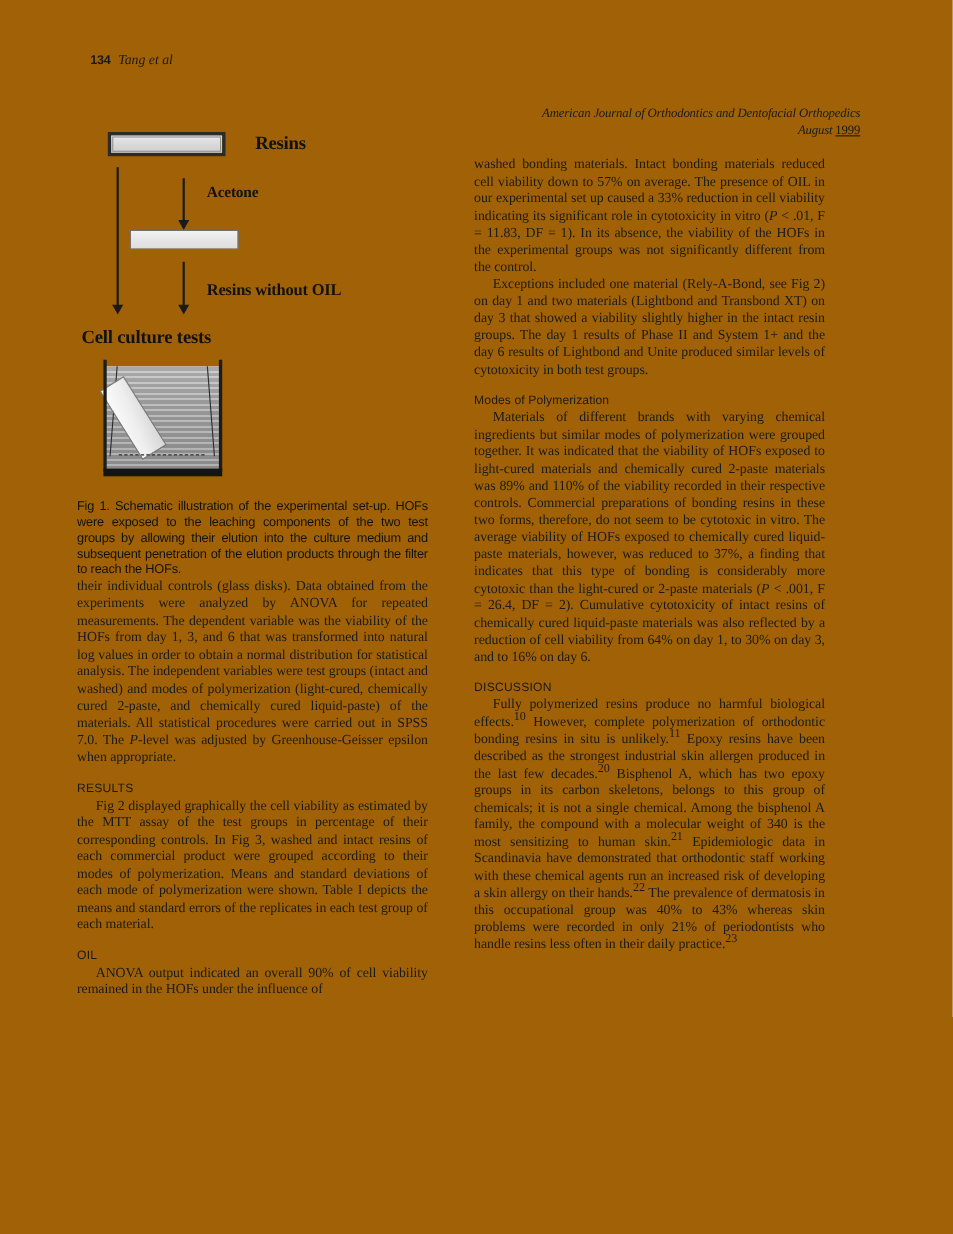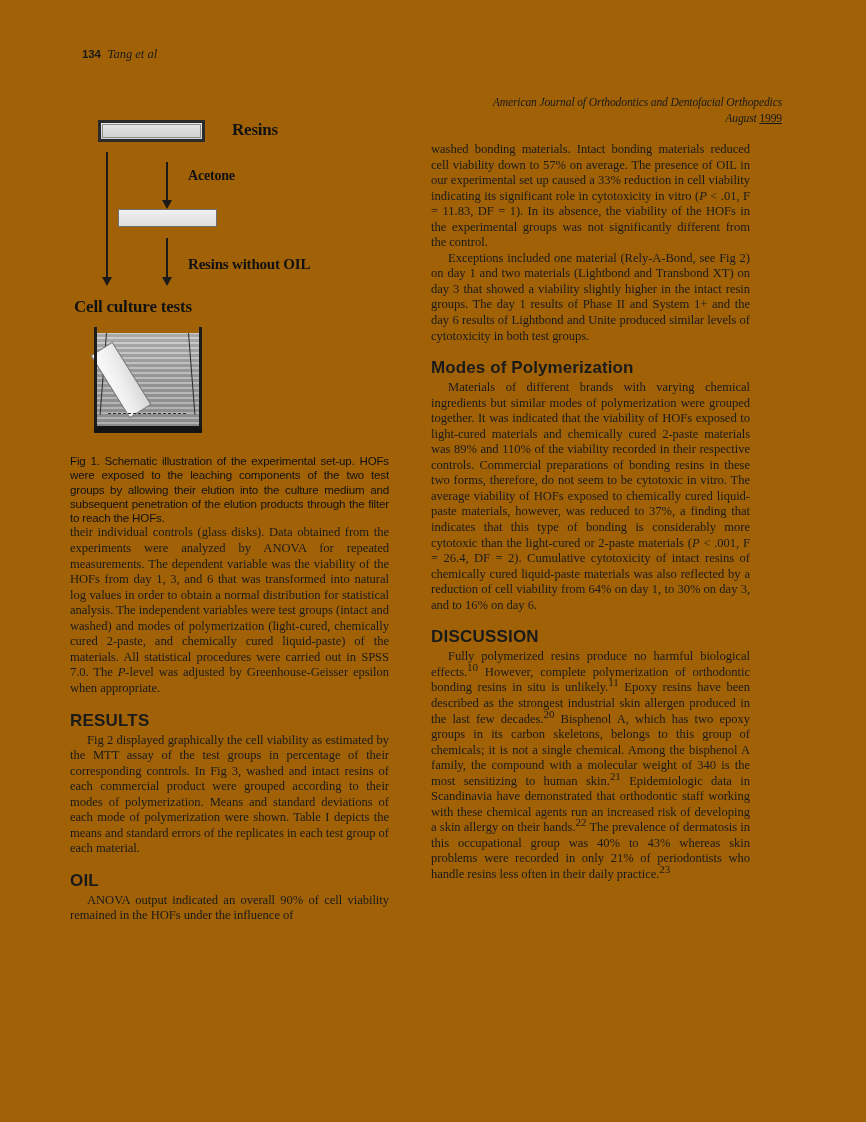--- a/index.html
+++ b/index.html
@@ -84,22 +84,22 @@
     text-justify: inter-word;
     hyphens: none;
     letter-spacing: -0.05px;
   }
   p.body.indent { text-indent: 17px; }
   p.body + p.body { margin-top: 0; }
 
   h2.section {
     margin: 14px 0 2px 0;
     font-family: "Liberation Sans", sans-serif;
-    font-size: 17px;
-    font-weight: bold;
+    font-size: 11px;
+    font-weight: normal;
     letter-spacing: 0.1px;
   }
   h2.section.caps { letter-spacing: 0.2px; }
 
   sup { font-size: 11px; vertical-align: super; line-height: 0; }
   i, em { font-style: italic; }
 
   
   .figure {
     position: relative;

